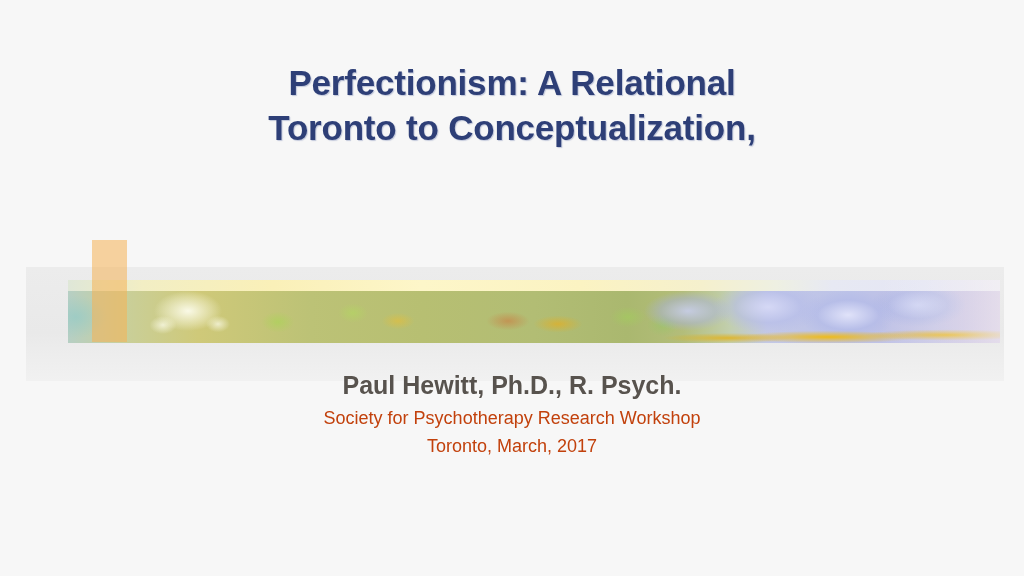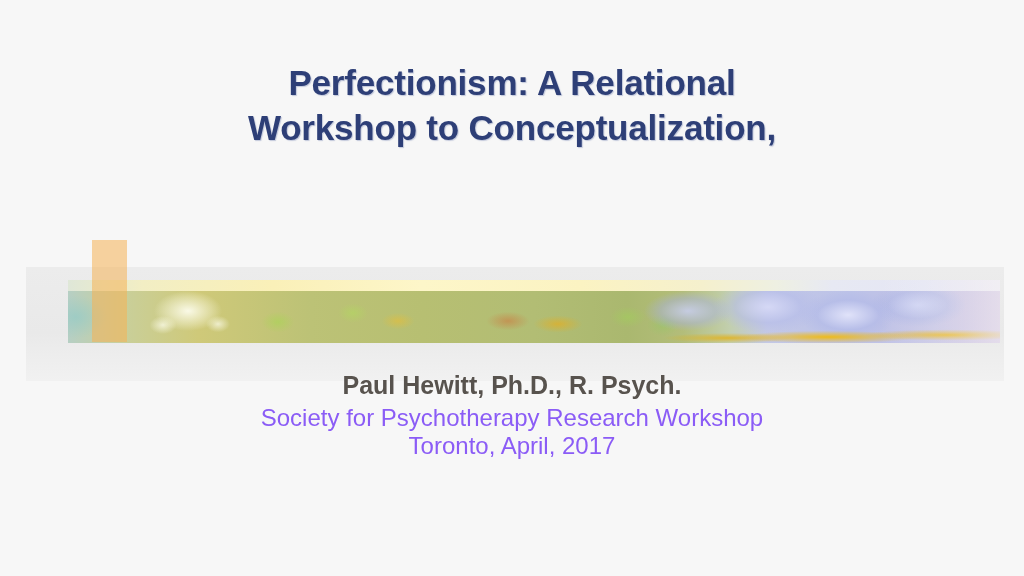--- a/index.html
+++ b/index.html
@@ -160,46 +160,46 @@
     text-align: center;
   }
   .author-line {
     font-size: 25px;
     font-weight: bold;
     color: #58534e;
     line-height: 38px;
     white-space: nowrap;
   }
   .venue-line {
-    font-size: 24px;
+    font-size: 18px;
     font-weight: normal;
-    color: #8b5cf6;
+    color: #c2410c;
     line-height: 28px;
     white-space: nowrap;
   }
 </style>
 </head>
 <body>
 
 <div class="slide">
 
   <div class="title-block">
     <div class="title-line">Perfectionism: A Relational</div>
-    <div class="title-line">Workshop to Conceptualization,</div>
+    <div class="title-line">Toronto to Conceptualization,</div>
   </div>
 
   <div class="banner"></div>
 
   <div class="photo-strip">
     <div class="photo-cream"></div>
     <div class="photo-body"></div>
     <div class="photo-fade"></div>
   </div>
 
   <div class="accent-bar"></div>
 
   <div class="authors">
     <div class="author-line">Paul Hewitt, Ph.D., R. Psych.</div>
     <div class="venue-line">Society for Psychotherapy Research Workshop</div>
-    <div class="venue-line">Toronto, April, 2017</div>
+    <div class="venue-line">Toronto, March, 2017</div>
   </div>
 
 </div>
 
 </body></html>

